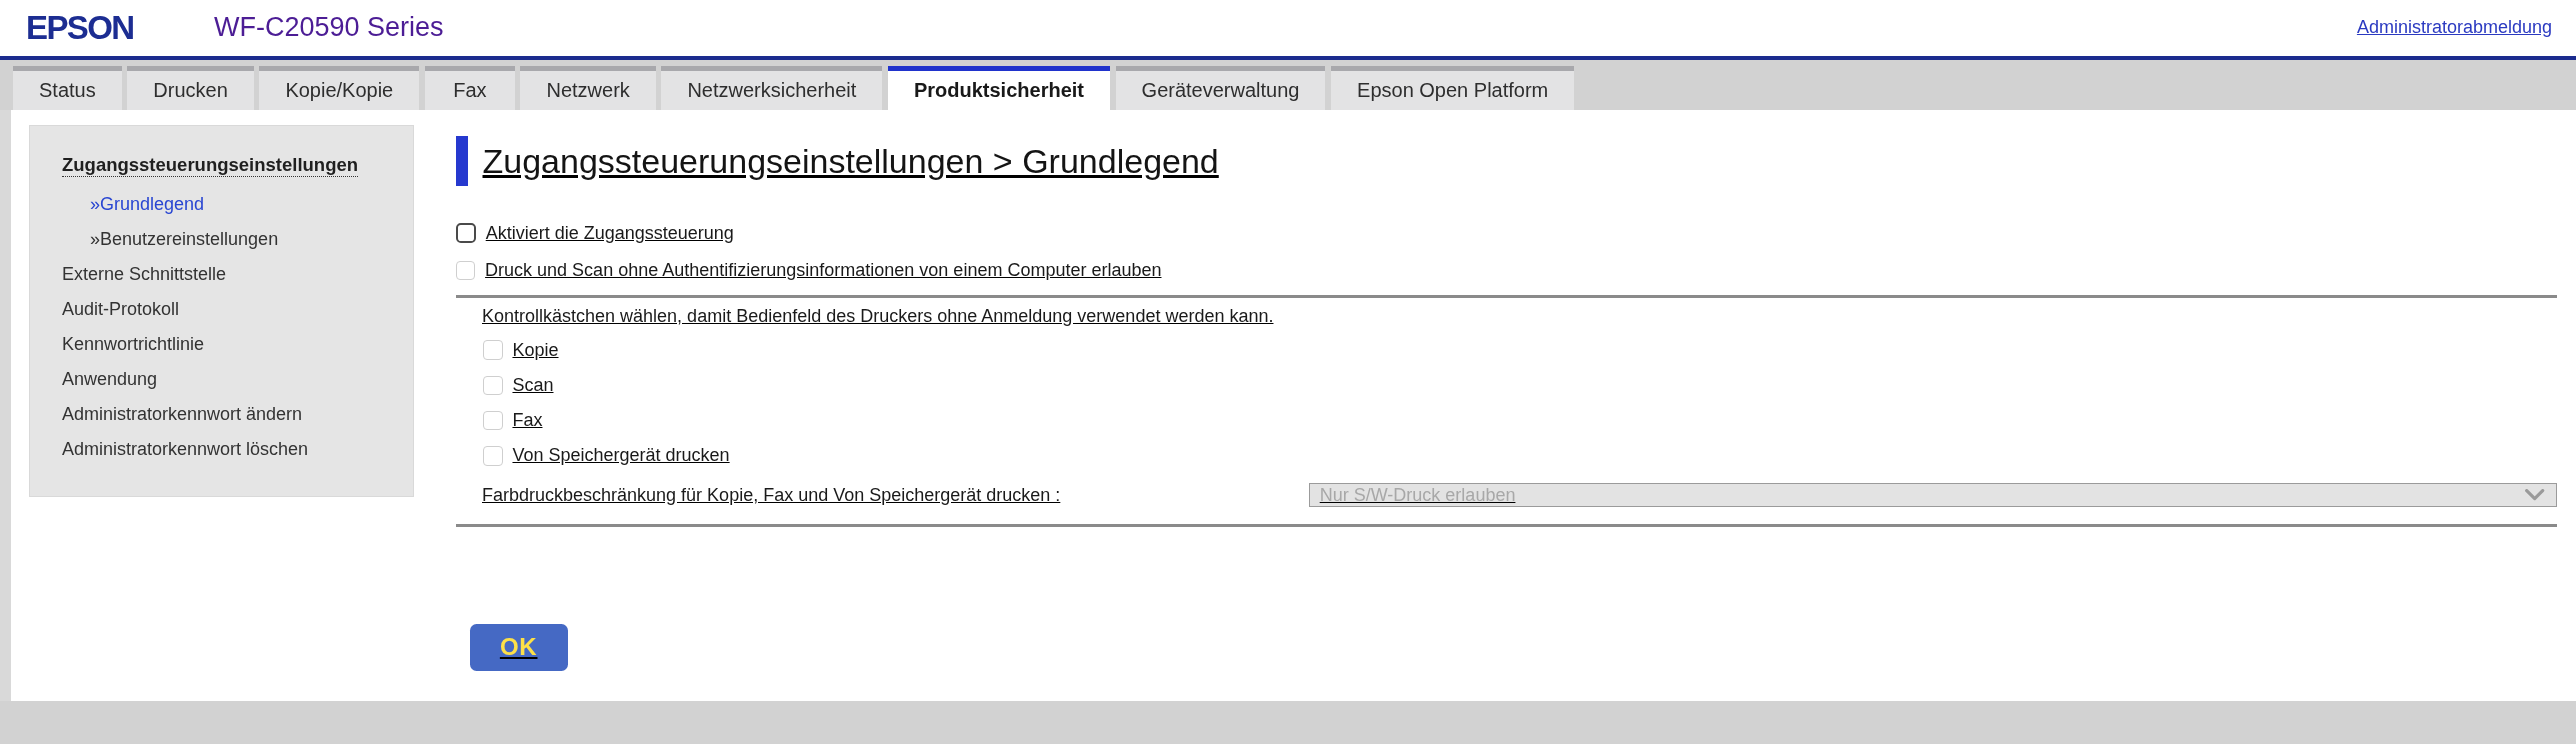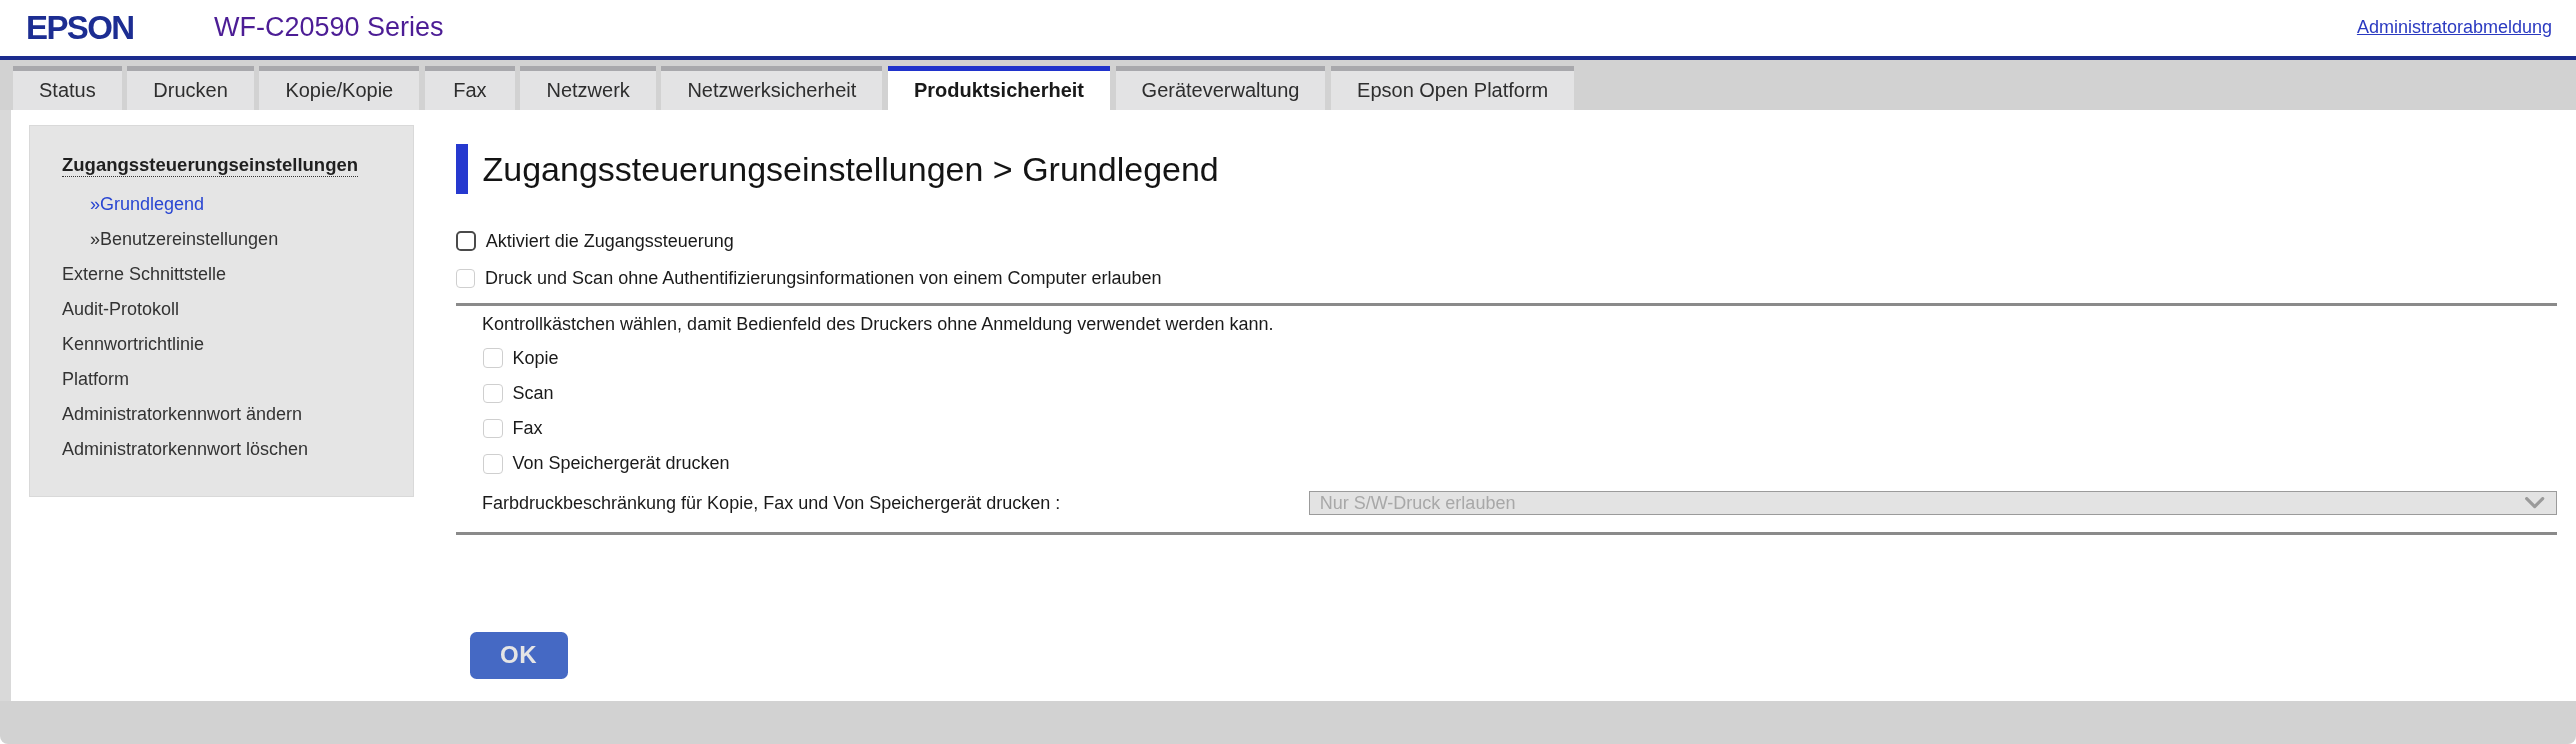--- a/index.html
+++ b/index.html
@@ -1,18 +1,18 @@
 <!DOCTYPE html>
 <html style="font-size:13px"><head>
 <meta charset="utf-8">
 <style>
   * { margin:0; padding:0; box-sizing:border-box; }
   html,body { width:2576px; height:744px; background:#ffffff;
               font-family:"Liberation Sans", sans-serif; overflow:hidden; }
-  .page { position:relative; width:2576px; height:744px; background:#ffffff; overflow:hidden;border-radius:8px; }
+  .page { position:relative; width:2576px; height:744px; background:#ffffff; overflow:hidden; }
 
   
   .header { position:absolute; top:0; left:0; width:100%; height:56px; background:#ffffff; }
   .logo { position:absolute; left:26px; top:9px; font-size:33px; font-weight:800;
           color:#1c2d92; letter-spacing:-1.6px; }
   .model { position:absolute; left:214px; top:12px; font-size:27px; font-weight:normal; color:#4c1d95; }
   .logout { position:absolute; right:24px; top:17px; font-size:18px; color:#2b3ac1;
             text-decoration:underline; cursor:pointer; white-space:nowrap; }
   .header-rule { position:absolute; top:56px; left:0; width:100%; height:4px; background:#1b2b8e; }
 
@@ -34,21 +34,21 @@
   .side-section { padding-left:32px; height:38px; line-height:32px; font-size:18.5px;
                   font-weight:bold; color:#1f1f1f; cursor:pointer; white-space:nowrap; }
   .side-section .dotted { border-bottom:1.6px dotted #333333; padding-bottom:1.6px; }
   .side-sub { padding-left:60px; height:35px; line-height:35px; font-size:18px; color:#333333;
               cursor:pointer; white-space:nowrap; }
   .side-sub.active { color:#2946d2; }
   .side-item { padding-left:32px; height:35px; line-height:35px; font-size:18px; color:#333333;
                cursor:pointer; white-space:nowrap; }
 
   
-  .main { position:absolute; left:456px; top:125px; width:2101px; }
+  .main { position:absolute; left:456px; top:117px; width:2101px;text-decoration:underline; }
   .title-row { display:flex; align-items:center; height:50px; margin-top:19.4px; }
   .title-bar { width:12px; height:50px; background:#2639cf; margin-right:14.5px; flex:none; }
   .page-title { font-size:34px; color:#141414; white-space:nowrap; }
 
   .chk-row { display:flex; align-items:center; height:24px; }
   .row1 { margin-top:35px; }
   .row2 { margin-top:13px; }
   .chk { width:20px; height:20px; background:#ffffff; border:2.4px solid #4a4a4a;
          border-radius:4.8px; margin-right:9.7px; flex:none; cursor:pointer; }
   .chk.disabled { width:19.4px; height:19.4px; border:1.6px solid #cfcfcf; border-radius:4px; }
@@ -63,21 +63,21 @@
   .select-row { display:flex; align-items:center; justify-content:space-between;
                 margin-top:11.3px; height:32px; }
   .select-label { margin-left:26px; font-size:18px; color:#1a1a1a; white-space:nowrap; }
   .select { width:1248px; height:24px; background:#e3e3e3; border:1.6px solid #9b9b9b;
             display:flex; align-items:center; justify-content:space-between;
             padding:0 11.3px 0 9.7px; cursor:default; flex:none; }
   .select-value { font-size:18px; color:#a8a8a8; white-space:nowrap; }
   .divider2 { margin-top:13px; height:2.4px; background:#8a8a8a; width:100%; }
 
   .ok-btn { margin-top:97px; margin-left:13.7px; width:98px; height:47px; background:#4569c4;
-            border:none; border-radius:6.5px; color:#e5e5e5; font-size:24px; font-weight:bold;
+            border:none; border-radius:6.5px; color:#fde047; font-size:24px; font-weight:bold;
             font-family:"Liberation Sans", sans-serif; letter-spacing:0.8px; cursor:pointer;
             display:flex; align-items:center; justify-content:center; }
 </style>
 </head>
 <body>
 
 <div class="page">
 
   <div class="header">
     <div class="logo">EPSON</div>
@@ -103,21 +103,21 @@
 
   <div class="sidebar">
     <div class="side-section">
       <span class="dotted">Zugangssteuerungseinstellungen</span>
     </div>
     <div class="side-sub active">»Grundlegend</div>
     <div class="side-sub">»Benutzereinstellungen</div>
     <div class="side-item">Externe Schnittstelle</div>
     <div class="side-item">Audit-Protokoll</div>
     <div class="side-item">Kennwortrichtlinie</div>
-    <div class="side-item">Platform</div>
+    <div class="side-item">Anwendung</div>
     <div class="side-item">Administratorkennwort ändern</div>
     <div class="side-item">Administratorkennwort löschen</div>
   </div>
 
   <div class="main">
 
     <div class="title-row">
       <div class="title-bar"></div>
       <div class="page-title">Zugangssteuerungseinstellungen &gt; Grundlegend</div>
     </div>

